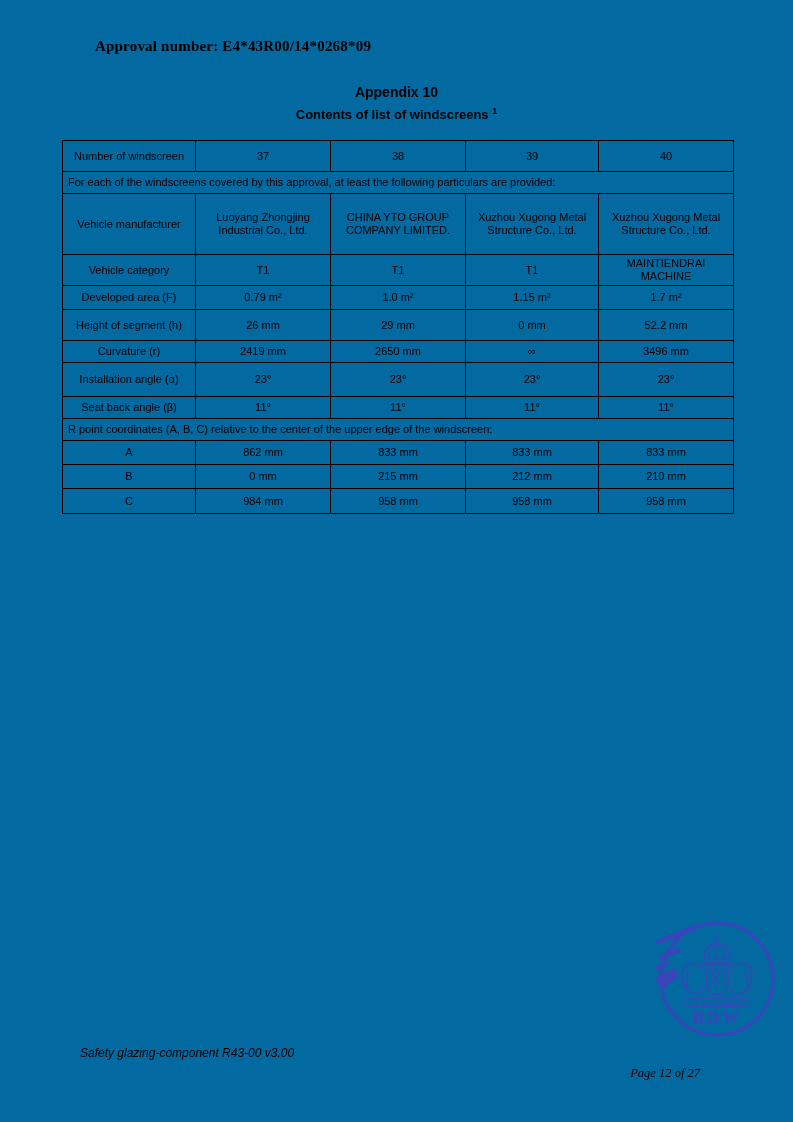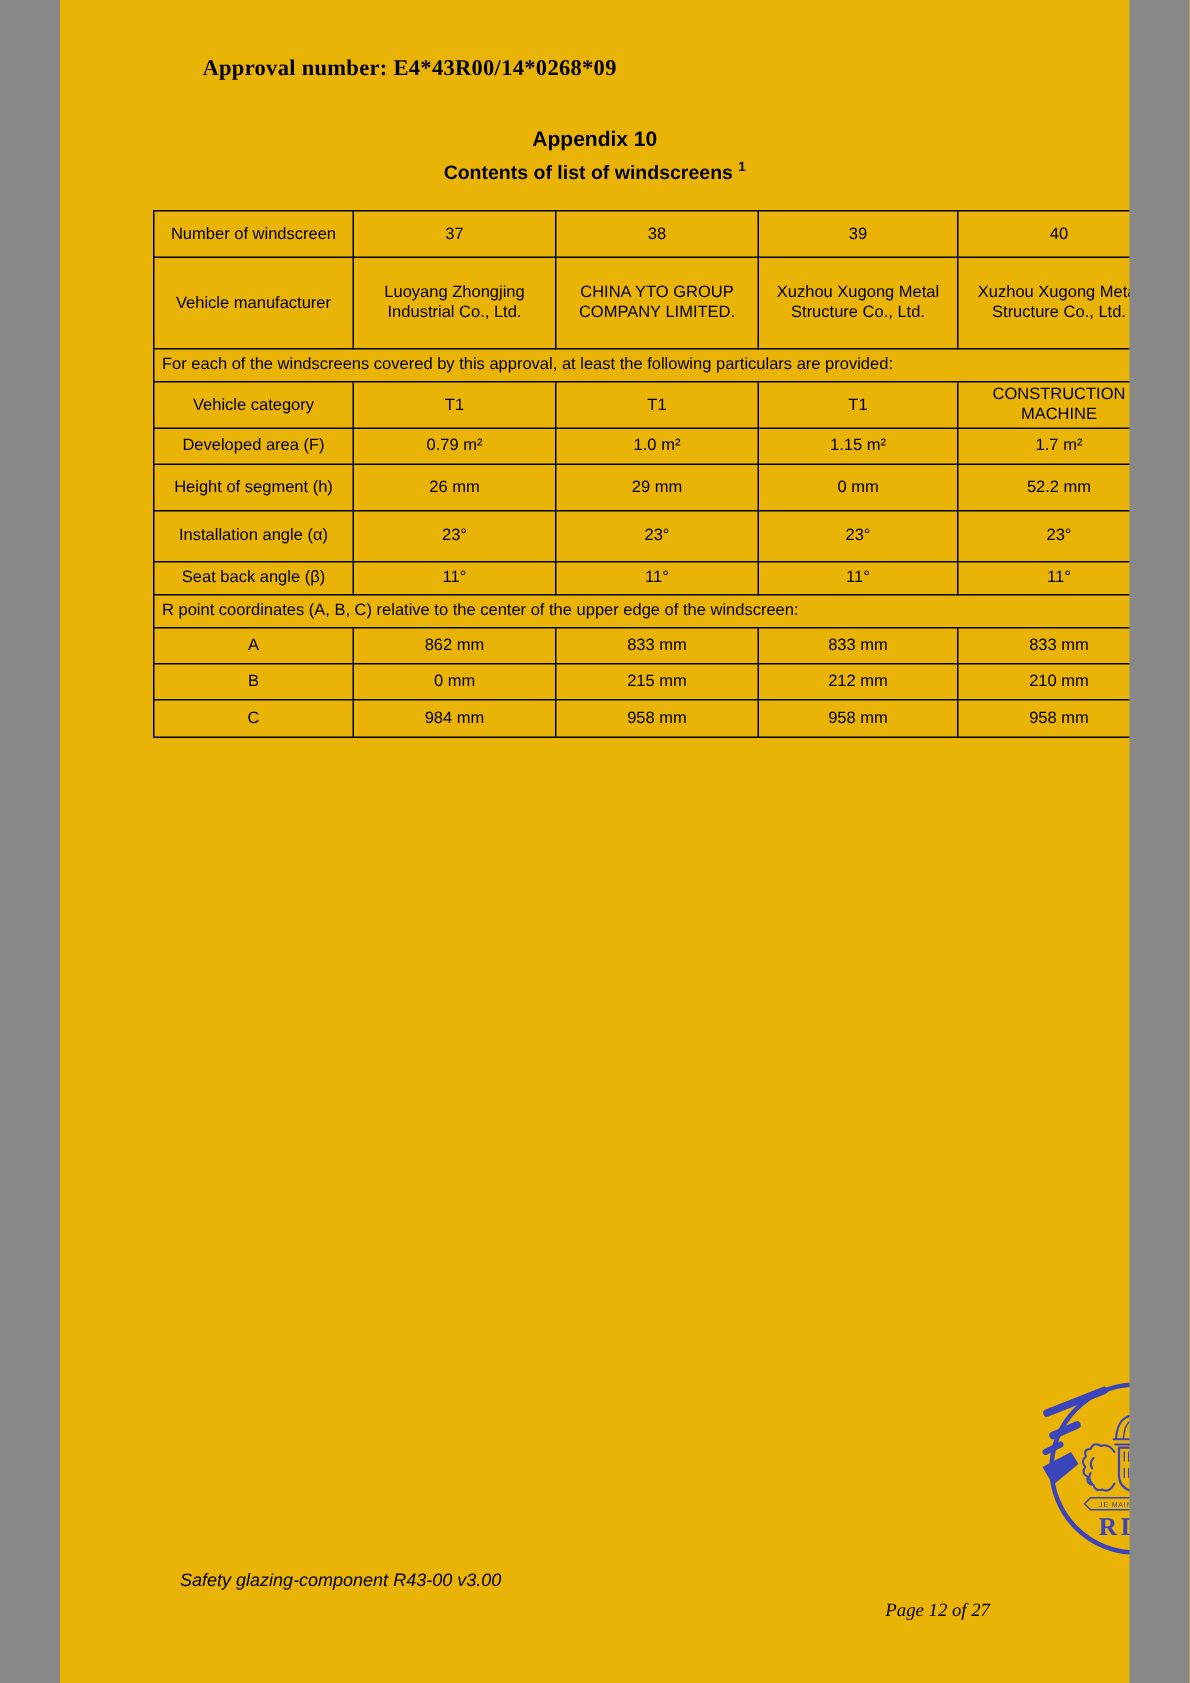--- a/index.html
+++ b/index.html
@@ -1,17 +1,17 @@
 <!DOCTYPE html>
 <html><head>
 <meta charset="utf-8">
 <style>
   * { margin:0; padding:0; box-sizing:border-box; }
   body { background:#888; font-family:"Liberation Sans", sans-serif; }
-  .page { position:relative; width:713px; height:1122px; background:#eab308; margin:0 auto; overflow:hidden; color:#000; }
+  .page { position:relative; width:793px; height:1122px; background:#0369a1; margin:0 auto; overflow:hidden; color:#000; }
 
   .approval { position:absolute; left:95px; top:38px; font-family:"Liberation Serif", serif; font-weight:bold; font-size:15px; letter-spacing:.2px; }
 
   .title1 { position:absolute; top:84px; left:0; width:100%; text-align:center; font-weight:bold; font-size:14px; }
   .title2 { position:absolute; top:106px; left:0; width:100%; text-align:center; font-weight:bold; font-size:13px; }
   .title2 sup { font-size:9px; }
 
   table.ws { position:absolute; left:62px; top:140px; width:671px; border-collapse:collapse; table-layout:fixed; font-size:11px;border-radius:25px; }
   table.ws td { border:1px solid #000; text-align:center; vertical-align:middle; padding:1px 6px; line-height:1.18; }
   table.ws td.note { text-align:left; padding:1px 5px; }
@@ -46,50 +46,57 @@
         <col style="width:135px">
     </colgroup>
     <tbody>
       <tr style="height:31px">
         <td>Number of windscreen</td>
         <td>37</td>
         <td>38</td>
         <td>39</td>
         <td>40</td>
       </tr>
+      <tr style="height:22px">
+        <td colspan="5" class="note">For each of the windscreens covered by this approval, at least the following particulars are provided:</td>
+      </tr>
       <tr style="height:61px">
         <td>Vehicle manufacturer</td>
         <td>Luoyang Zhongjing Industrial Co., Ltd.</td>
         <td>CHINA YTO GROUP COMPANY LIMITED.</td>
         <td>Xuzhou Xugong Metal Structure Co., Ltd.</td>
         <td>Xuzhou Xugong Metal Structure Co., Ltd.</td>
       </tr>
-      <tr style="height:22px">
-        <td colspan="5" class="note">For each of the windscreens covered by this approval, at least the following particulars are provided:</td>
-      </tr>
       <tr style="height:31px">
         <td>Vehicle category</td>
         <td>T1</td>
         <td>T1</td>
         <td>T1</td>
-        <td>CONSTRUCTION MACHINE</td>
+        <td>MAINTIENDRAI MACHINE</td>
       </tr>
       <tr style="height:24px">
         <td>Developed area (F)</td>
         <td>0.79 m²</td>
         <td>1.0 m²</td>
         <td>1.15 m²</td>
         <td>1.7 m²</td>
       </tr>
       <tr style="height:31px">
         <td>Height of segment (h)</td>
         <td>26 mm</td>
         <td>29 mm</td>
         <td>0 mm</td>
         <td>52.2 mm</td>
+      </tr>
+      <tr style="height:22px">
+        <td>Curvature (r)</td>
+        <td>2419 mm</td>
+        <td>2650 mm</td>
+        <td>∞</td>
+        <td>3496 mm</td>
       </tr>
       <tr style="height:34px">
         <td>Installation angle (α)</td>
         <td>23°</td>
         <td>23°</td>
         <td>23°</td>
         <td>23°</td>
       </tr>
       <tr style="height:22px">
         <td>Seat back angle (β)</td>

